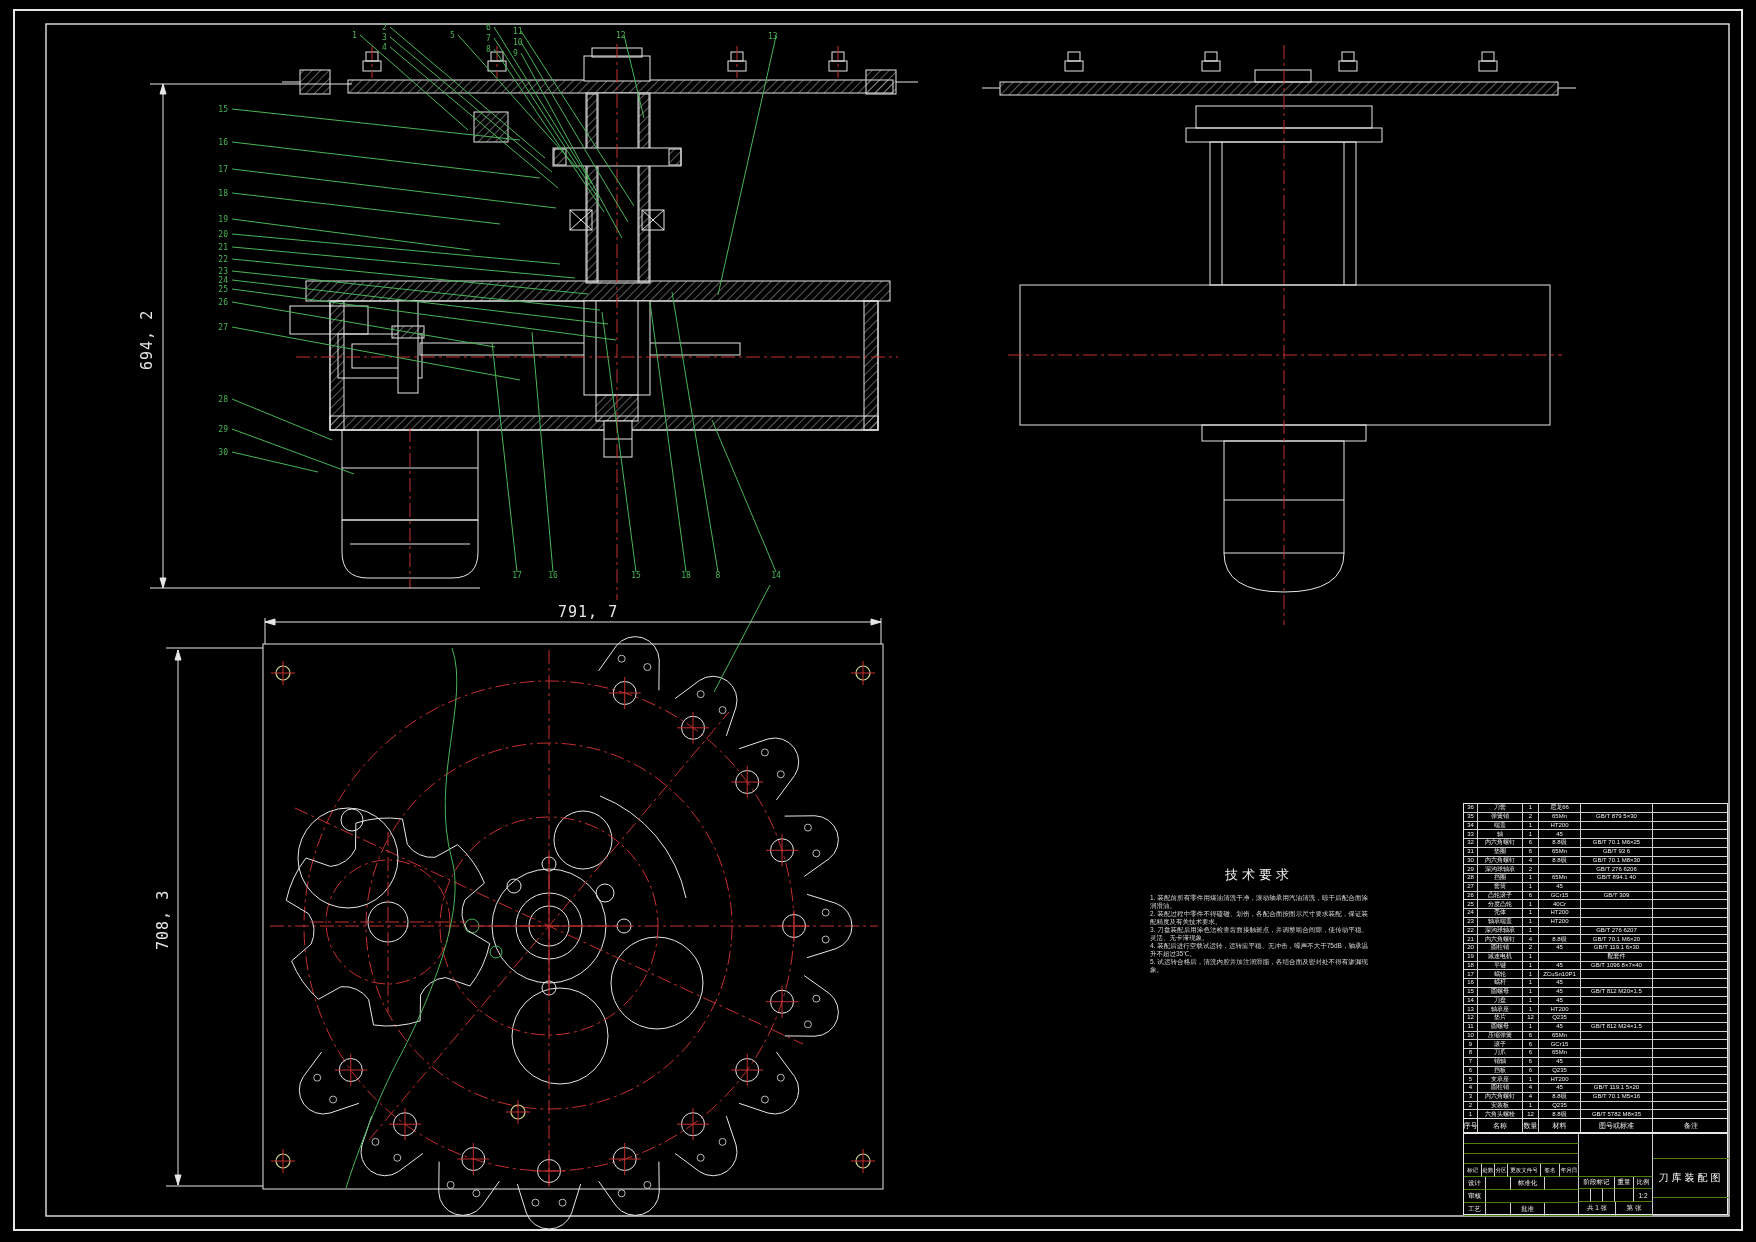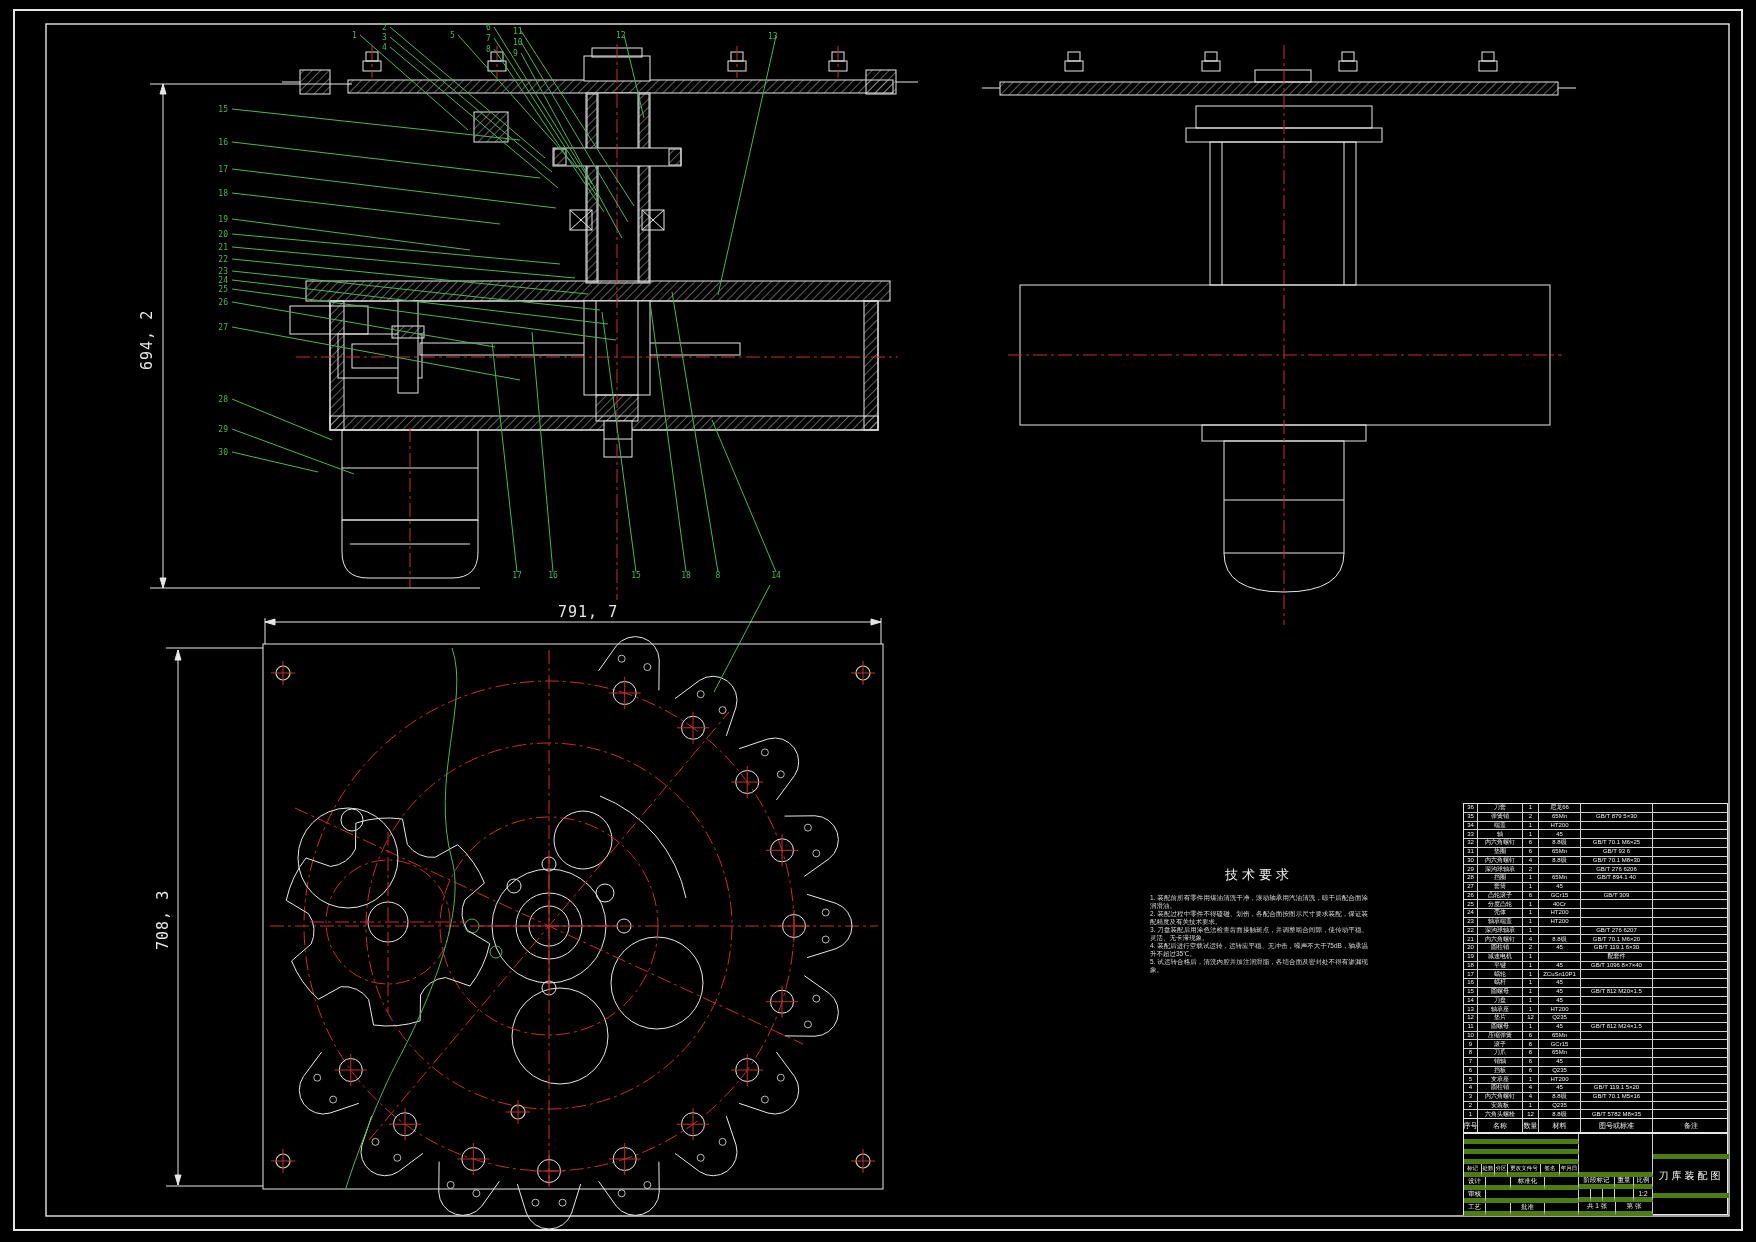--- a/index.html
+++ b/index.html
@@ -19,21 +19,21 @@
   .pl-row{flex:1;display:flex;border-bottom:1px solid #cfcfcf;}
   .pl-row:last-child{border-bottom:none;}
   .pl-cell{border-right:1px solid #cfcfcf;font-size:6px;line-height:7px;color:#eee;
            overflow:hidden;white-space:nowrap;display:flex;align-items:center;justify-content:center;box-sizing:border-box;}
   .pl-cell:last-child{border-right:none;}
   .pl-header{height:13px;display:flex;border-top:1px solid #e6e6e6;}
   .pl-header .pl-cell{font-size:7px;}
   
   #title-block{position:absolute;left:1463px;top:1133px;width:265px;height:82px;
                border:1px solid #e6e6e6;box-sizing:border-box;}
-  .tb-cell{position:absolute;border-right:1px solid #cfcfcf;border-bottom:5px solid #4d7c0f;
+  .tb-cell{position:absolute;border-right:1px solid #cfcfcf;border-bottom:1px solid #4d7c0f;
            box-sizing:border-box;font-size:6.5px;color:#eee;display:flex;align-items:center;justify-content:center;
            overflow:hidden;white-space:nowrap;}
   .tb-title{font-size:10px;letter-spacing:3px;color:#fff;}
 </style>
 </head>
 <body>
 
 <div id="stage">
 
   <svg id="drawing" width="1756" height="1242" viewBox="0 0 1756 1242">

